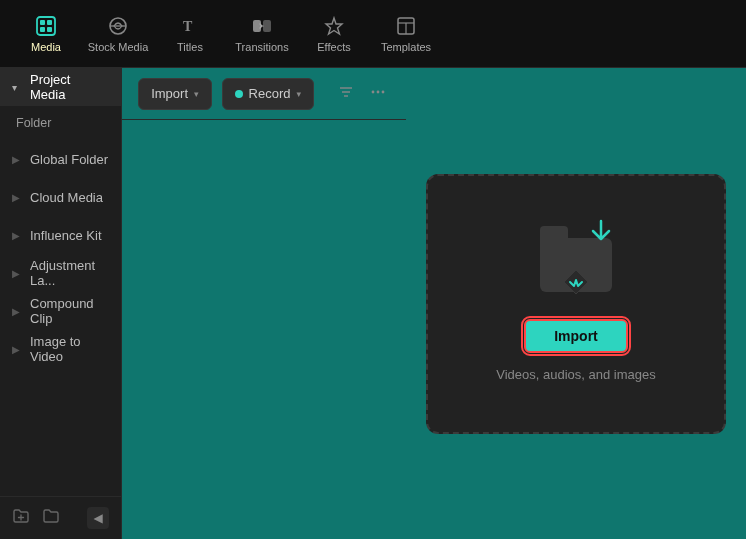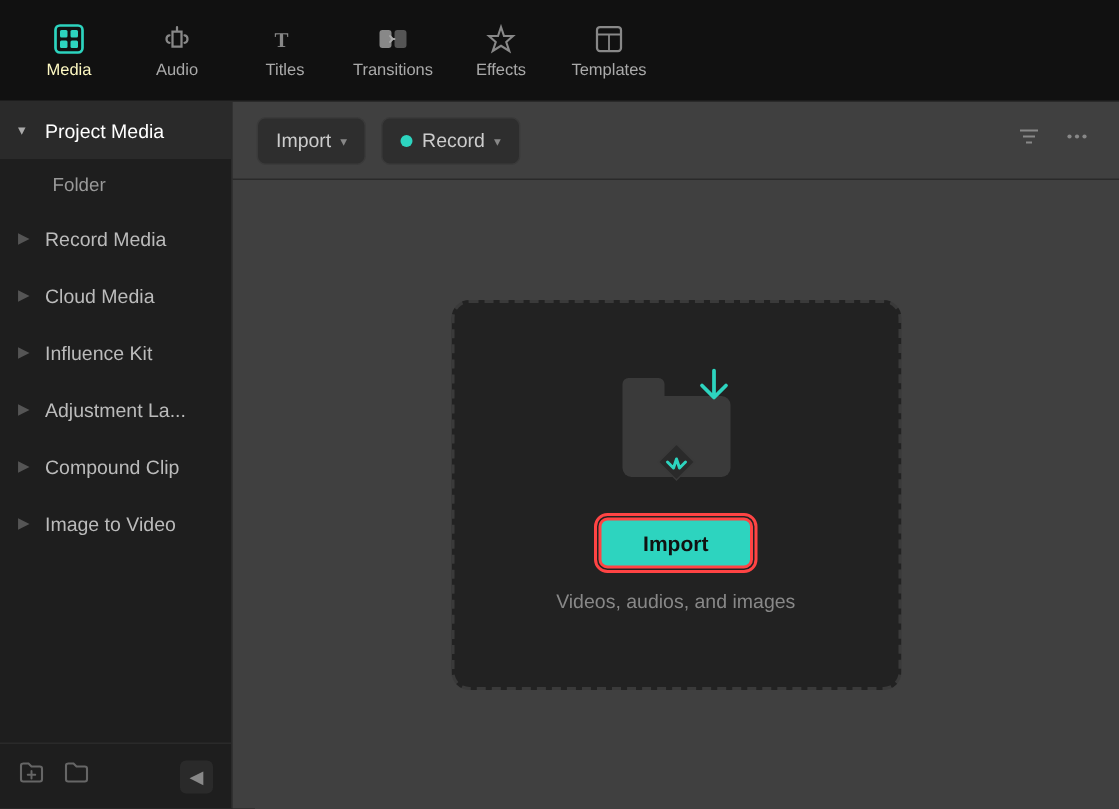--- a/index.html
+++ b/index.html
@@ -83,21 +83,21 @@
       font-size: 10px;
       color: #666;
       width: 12px;
       flex-shrink: 0;
     }
     .sidebar-item .chevron.right { color: #555; }
     .sidebar-item.active .chevron { color: #aaa; }
     .sidebar-sub-item {
       display: flex;
       align-items: center;
-      padding: 7px 12px 7px 35px;
+      padding: 7px 12px 7px 16px;
       cursor: pointer;
       font-size: 12.5px;
       color: #999;
       height: 34px;
     }
 
     .sidebar-footer {
       display: flex;
       align-items: center;
       padding: 10px 12px;
@@ -121,22 +121,22 @@
       font-size: 12px;
       display: flex;
       align-items: center;
       justify-content: center;
     }
 
     
     .main-content {
       flex: 1;
       display: flex;
-      flex-direction: column;
-      background: #404040;
+      flex-direction: row;
+      background: #0f766e;
     }
     .toolbar {
       display: flex;
       align-items: center;
       padding: 10px 16px;
       gap: 10px;
       border-bottom: 1px solid #2a2a2a;
       height: 52px;
     }
     .toolbar-btn {
@@ -283,32 +283,31 @@
         <rect x="2" y="2" width="18" height="18" rx="3" stroke="#2dd4bf" stroke-width="1.8" fill="none"></rect>
         <rect x="5" y="5" width="5" height="5" rx="1" fill="#2dd4bf"></rect>
         <rect x="12" y="5" width="5" height="5" rx="1" fill="#2dd4bf"></rect>
         <rect x="5" y="12" width="5" height="5" rx="1" fill="#2dd4bf"></rect>
         <rect x="12" y="12" width="5" height="5" rx="1" fill="#2dd4bf"></rect>
       </svg>
     </span>
     <span class="nav-label">Media</span>
   </div>
 
-
   <div class="nav-item">
     <span class="nav-icon icon-svg">
       <svg width="22" height="22" viewBox="0 0 22 22" fill="none">
-        <path d="M8 6h6v10H8z" stroke="#888" stroke-width="1.5" fill="none" rx="3"></path>
-        <path d="M6 8.5C5 8.5 4 9.5 4 11s1 2.5 2 2.5" stroke="#888" stroke-width="1.5" stroke-linecap="round"></path>
-        <path d="M16 8.5C17 8.5 18 9.5 18 11s-1 2.5-2 2.5" stroke="#888" stroke-width="1.5" stroke-linecap="round"></path>
-        <line x1="11" y1="3" x2="11" y2="5.5" stroke="#888" stroke-width="1.5" stroke-linecap="round"></line>
-      </svg>
-    </span>
-    <span class="nav-label">Audio</span>
-  </div>
+        <circle cx="11" cy="11" r="8" stroke="#888" stroke-width="1.6" fill="none"></circle>
+        <path d="M7 11 Q11 5 15 11 Q11 17 7 11Z" stroke="#888" stroke-width="1.3" fill="none"></path>
+        <line x1="3" y1="11" x2="19" y2="11" stroke="#888" stroke-width="1.3"></line>
+      </svg>
+    </span>
+    <span class="nav-label">Stock Media</span>
+  </div>
+
 
   <div class="nav-item">
     <span class="nav-icon icon-svg">
       <svg width="22" height="22" viewBox="0 0 22 22" fill="none">
         <text x="4" y="16" font-size="14" font-weight="bold" fill="#888" font-family="serif">T</text>
       </svg>
     </span>
     <span class="nav-label">Titles</span>
   </div>
 
@@ -355,21 +354,21 @@
         <span class="chevron">▾</span>
         <span>Project Media</span>
       </div>
 
       <div class="sidebar-sub-item">
         <span>Folder</span>
       </div>
 
       <div class="sidebar-item">
         <span class="chevron right">▶</span>
-        <span>Record Media</span>
+        <span>Global Folder</span>
       </div>
 
       <div class="sidebar-item">
         <span class="chevron right">▶</span>
         <span>Cloud Media</span>
       </div>
 
       <div class="sidebar-item">
         <span class="chevron right">▶</span>
         <span>Influence Kit</span>

